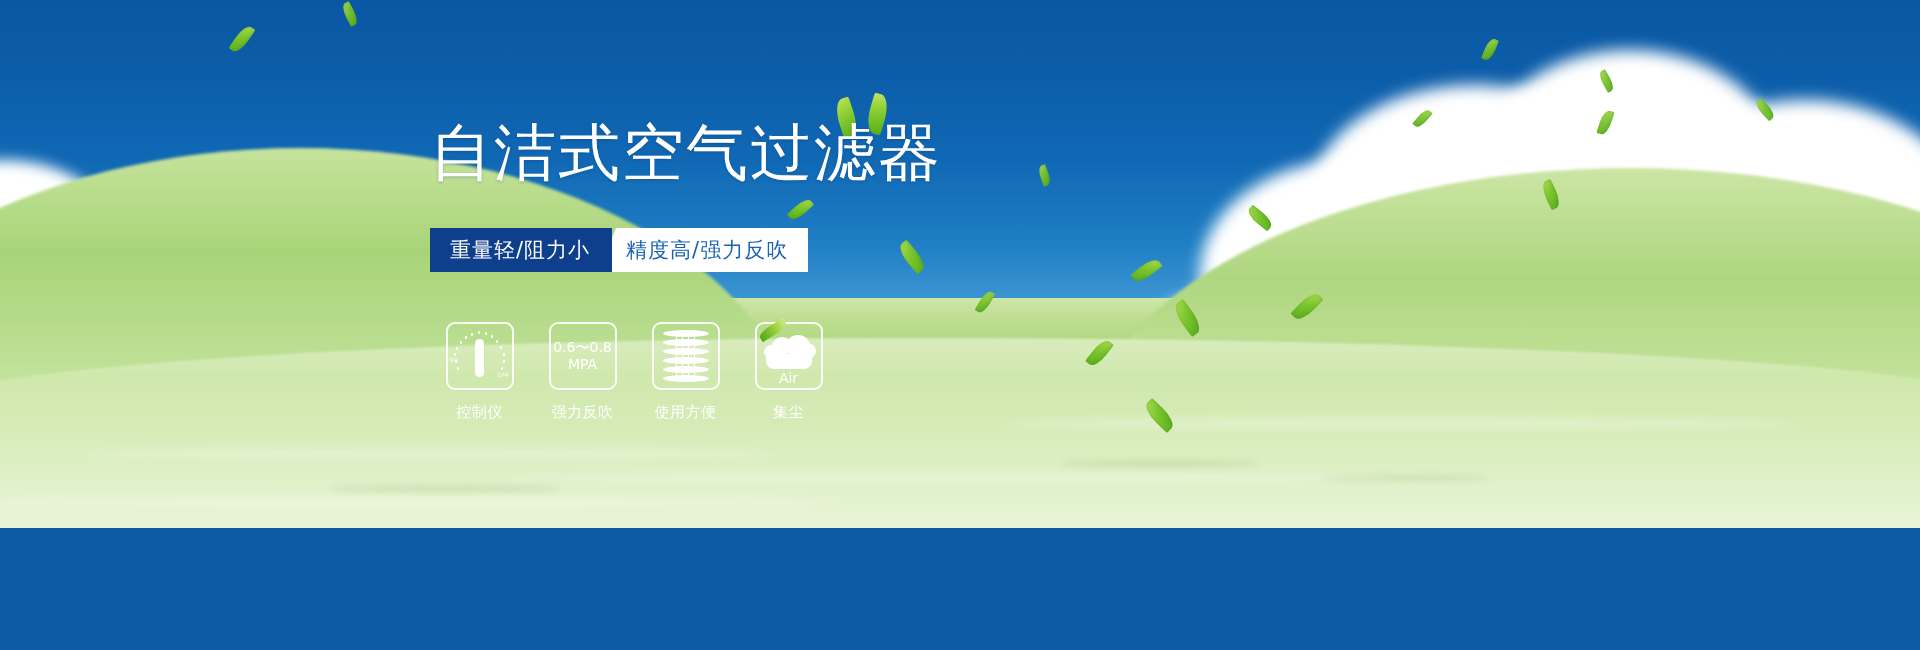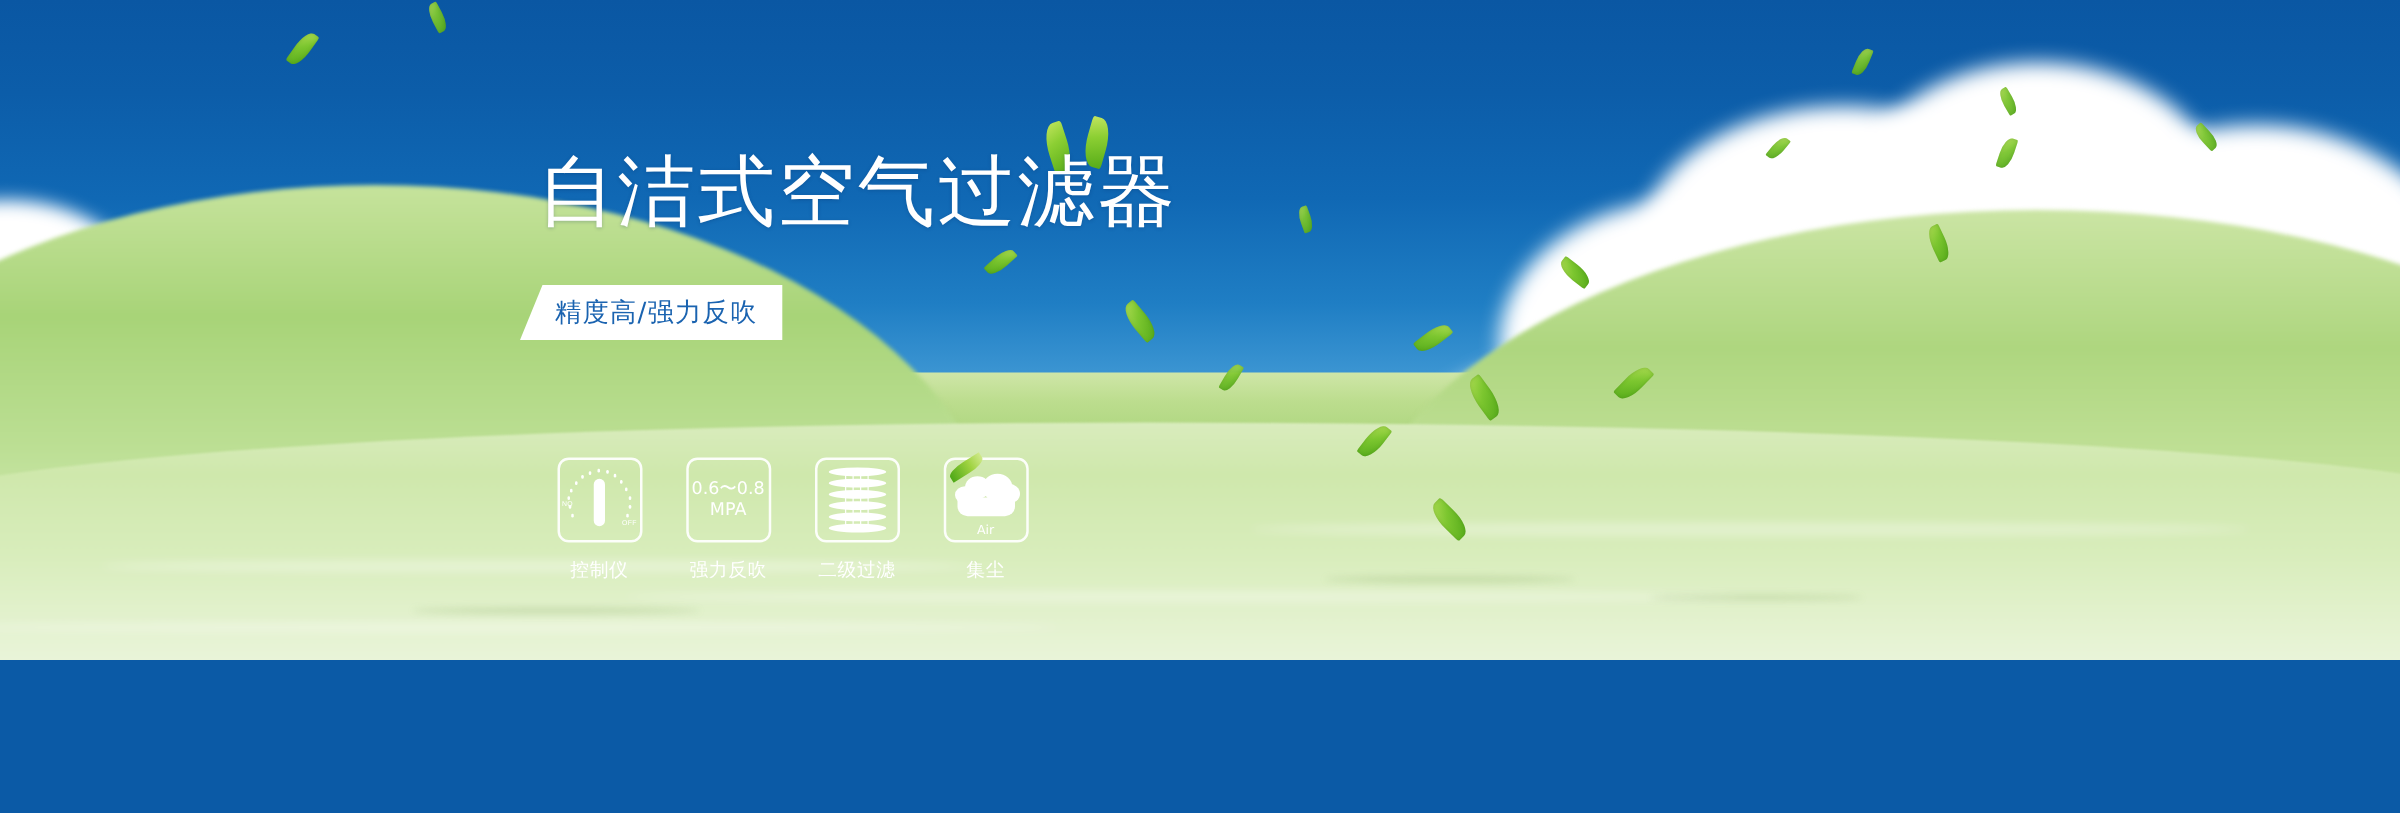--- a/index.html
+++ b/index.html
@@ -107,21 +107,21 @@
     margin-left:-14px;
     clip-path:polygon(18px 0,100% 0,100% 100%,0 100%);
   }
 
   
   #features{position:absolute;left:428px;top:322px;display:flex;gap:0;}
   .feature{width:103px;display:flex;flex-direction:column;align-items:center;}
   .feature-box{
     width:68px;height:68px;border:2px solid rgba(255,255,255,.92);
     border-radius:9px;display:flex;align-items:center;justify-content:center;
-    color:#fff;position:relative;box-sizing:border-box;margin-top:44px;
+    color:#fff;position:relative;box-sizing:border-box;
   }
   .feature-label{
     margin-top:13px;color:#ffffff;font-size:15px;letter-spacing:.5px;
     font-family:"DejaVu Sans","Liberation Sans",sans-serif;white-space:nowrap;
   }
   .fb-text{font-size:14px;line-height:1.25;text-align:center;
     font-family:"DejaVu Sans","Liberation Sans",sans-serif;}
 
   
   .ic-gauge{position:relative;width:60px;height:58px;}
@@ -137,21 +137,21 @@
     background:#fff;}
   .ic-coil .bar{position:absolute;top:2px;width:1.6px;height:48px;background:#fff;opacity:.95;}
 
   
   .ic-air{position:relative;width:58px;height:54px;}
   .ic-air .puff{position:absolute;background:#fff;border-radius:50%;}
   .ic-air .base{position:absolute;left:6px;bottom:14px;width:46px;height:15px;background:#fff;border-radius:0 0 8px 8px;}
   .ic-air .swoosh{position:absolute;left:-2px;top:-4px;width:30px;height:10px;border-radius:50% 0 50% 0;
     transform:rotate(-32deg);
     background:linear-gradient(90deg,#4ea817 0%,#9ed23f 60%,#cfe98a 100%);}
-  .ic-air .air-text{position:absolute;left:0;right:0;bottom:-3px;text-align:center;font-size:10px;color:#fff;
+  .ic-air .air-text{position:absolute;left:0;right:0;bottom:-3px;text-align:center;font-size:14px;color:#fff;
     font-family:"DejaVu Sans","Liberation Sans",sans-serif;}
 </style>
 </head>
 <body>
 
 <div id="stage">
 
   <div class="sky"></div>
   <div class="sky-haze"></div>
 
@@ -231,20 +231,21 @@
   <div id="content">
 
     <div class="title-leaves">
       <div class="lf lf1"></div>
       <div class="lf lf2"></div>
     </div>
 
     <div id="page-title">自洁式空气过滤器</div>
 
     <div id="subtitle-banner">
+      <div class="sb-left">重量轻/阻力小</div>
       <div class="sb-right">精度高/强力反吹</div>
     </div>
 
     <div id="features">
 
       <div class="feature">
         <div class="feature-box">
           <div class="ic-gauge">
             <div class="dot" style="left:7px;top:40px;"></div>
             <div class="dot" style="left:5px;top:33px;"></div>
@@ -287,21 +288,21 @@
             <div class="ring" style="top:18px;"></div>
             <div class="ring" style="top:27px;"></div>
             <div class="ring" style="top:36px;"></div>
             <div class="ring" style="top:45px;"></div>
             <div class="bar" style="left:13px;"></div>
             <div class="bar" style="left:19px;"></div>
             <div class="bar" style="left:25px;"></div>
             <div class="bar" style="left:31px;"></div>
           </div>
         </div>
-        <div class="feature-label">二级过滤</div>
+        <div class="feature-label">使用方便</div>
       </div>
 
 
       <div class="feature">
         <div class="feature-box">
           <div class="ic-air">
             <div class="swoosh"></div>
             <div class="puff" style="left:4px;top:16px;width:16px;height:14px;"></div>
             <div class="puff" style="left:12px;top:8px;width:20px;height:18px;"></div>
             <div class="puff" style="left:26px;top:6px;width:24px;height:22px;"></div>

